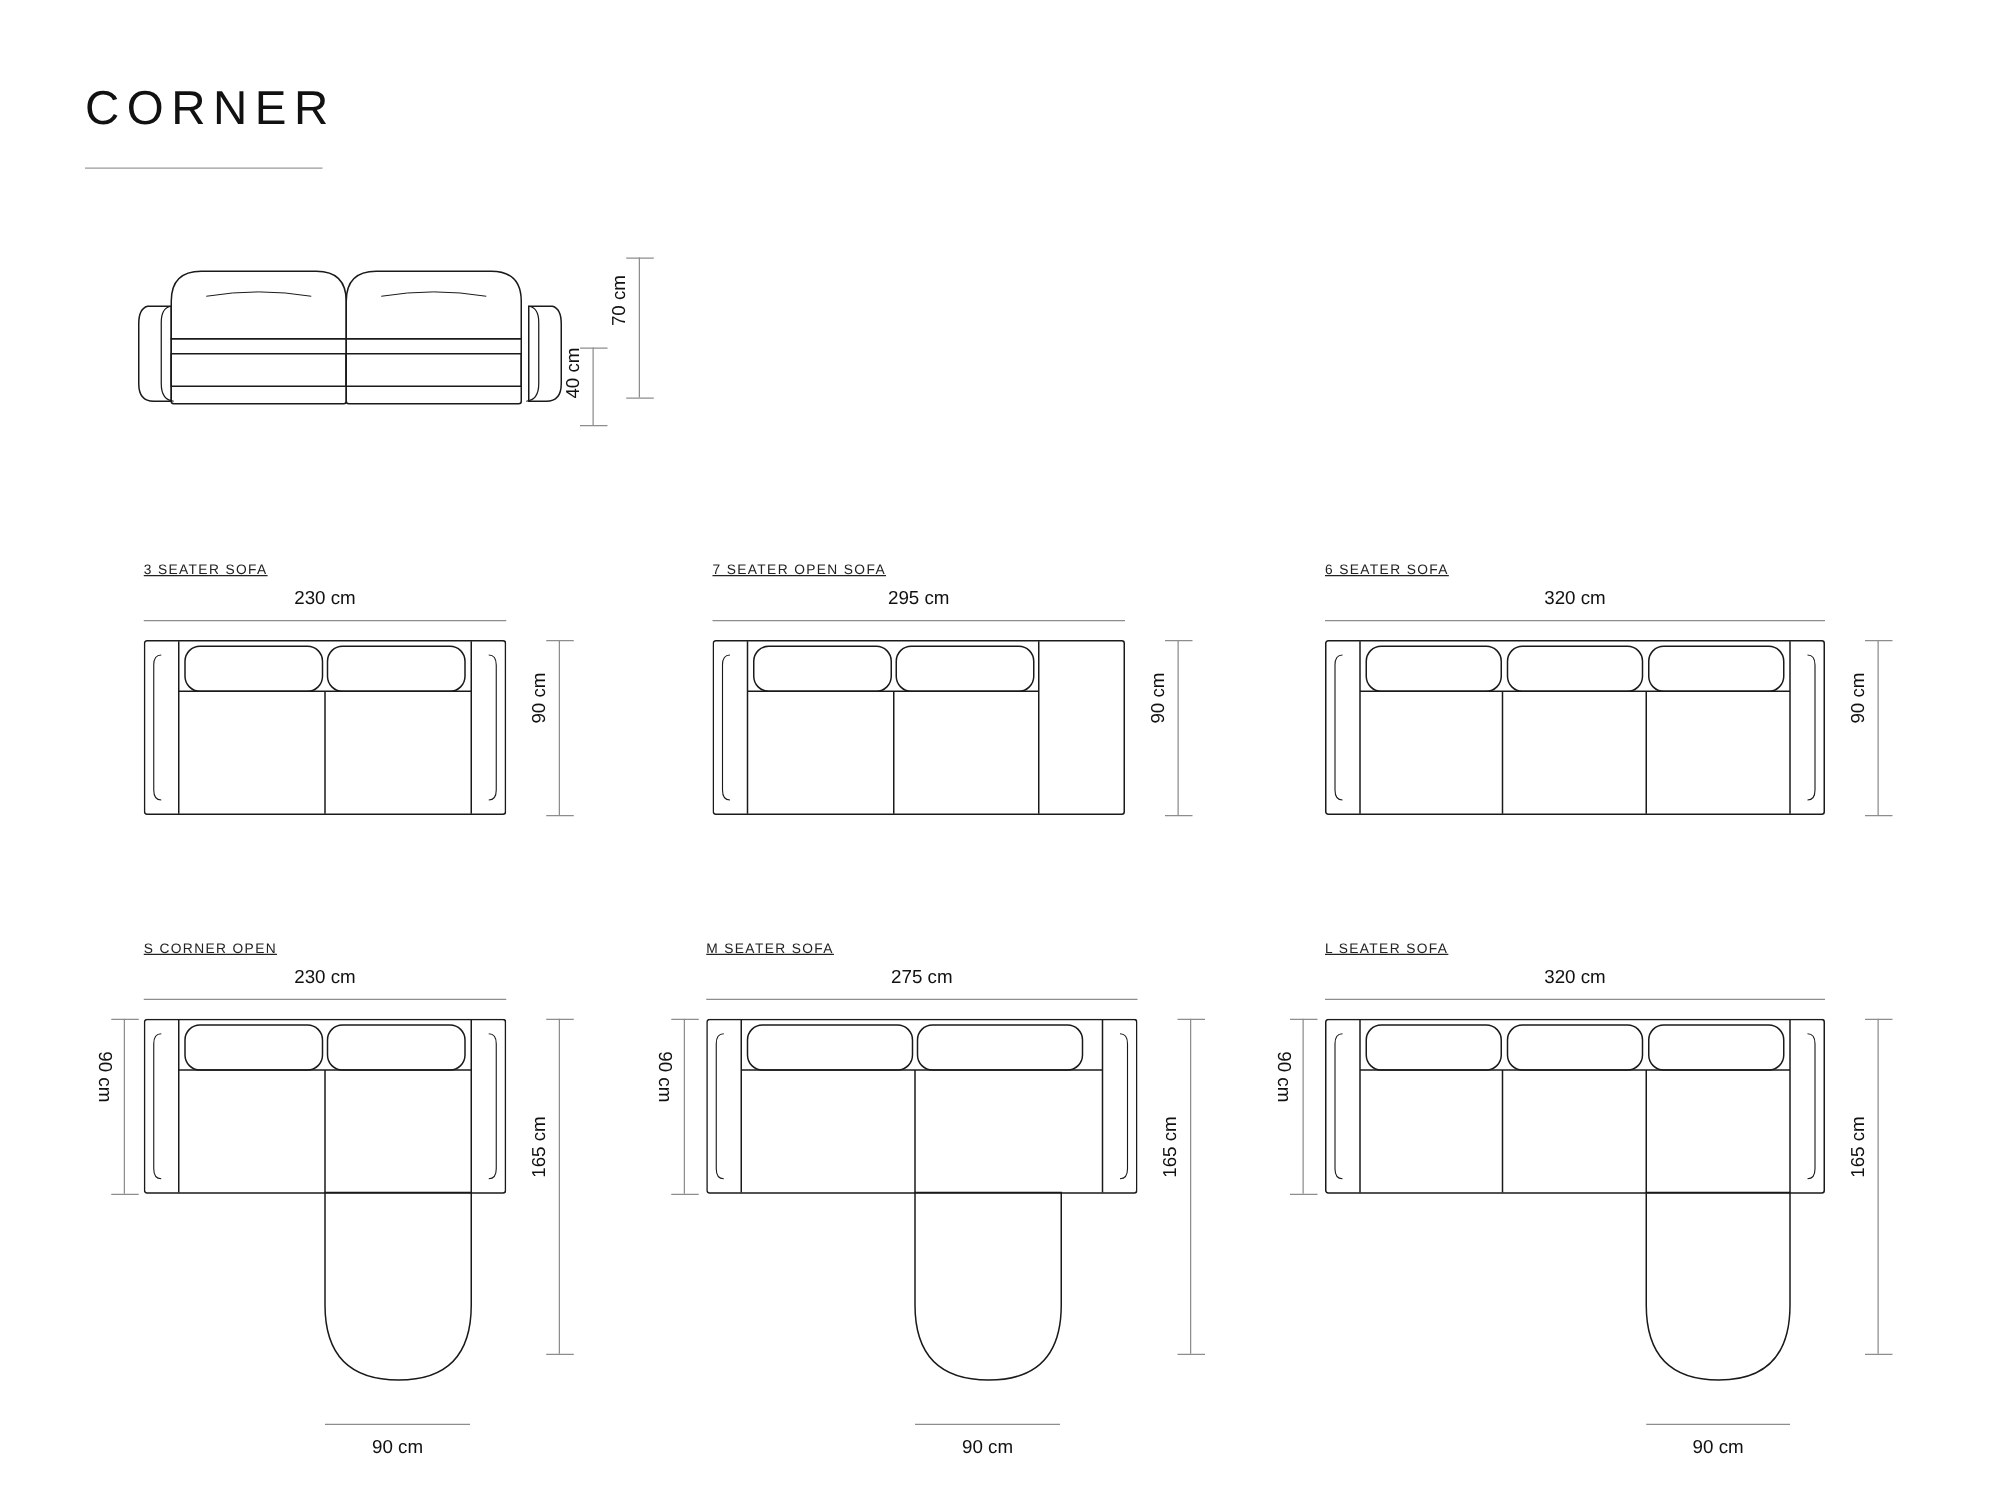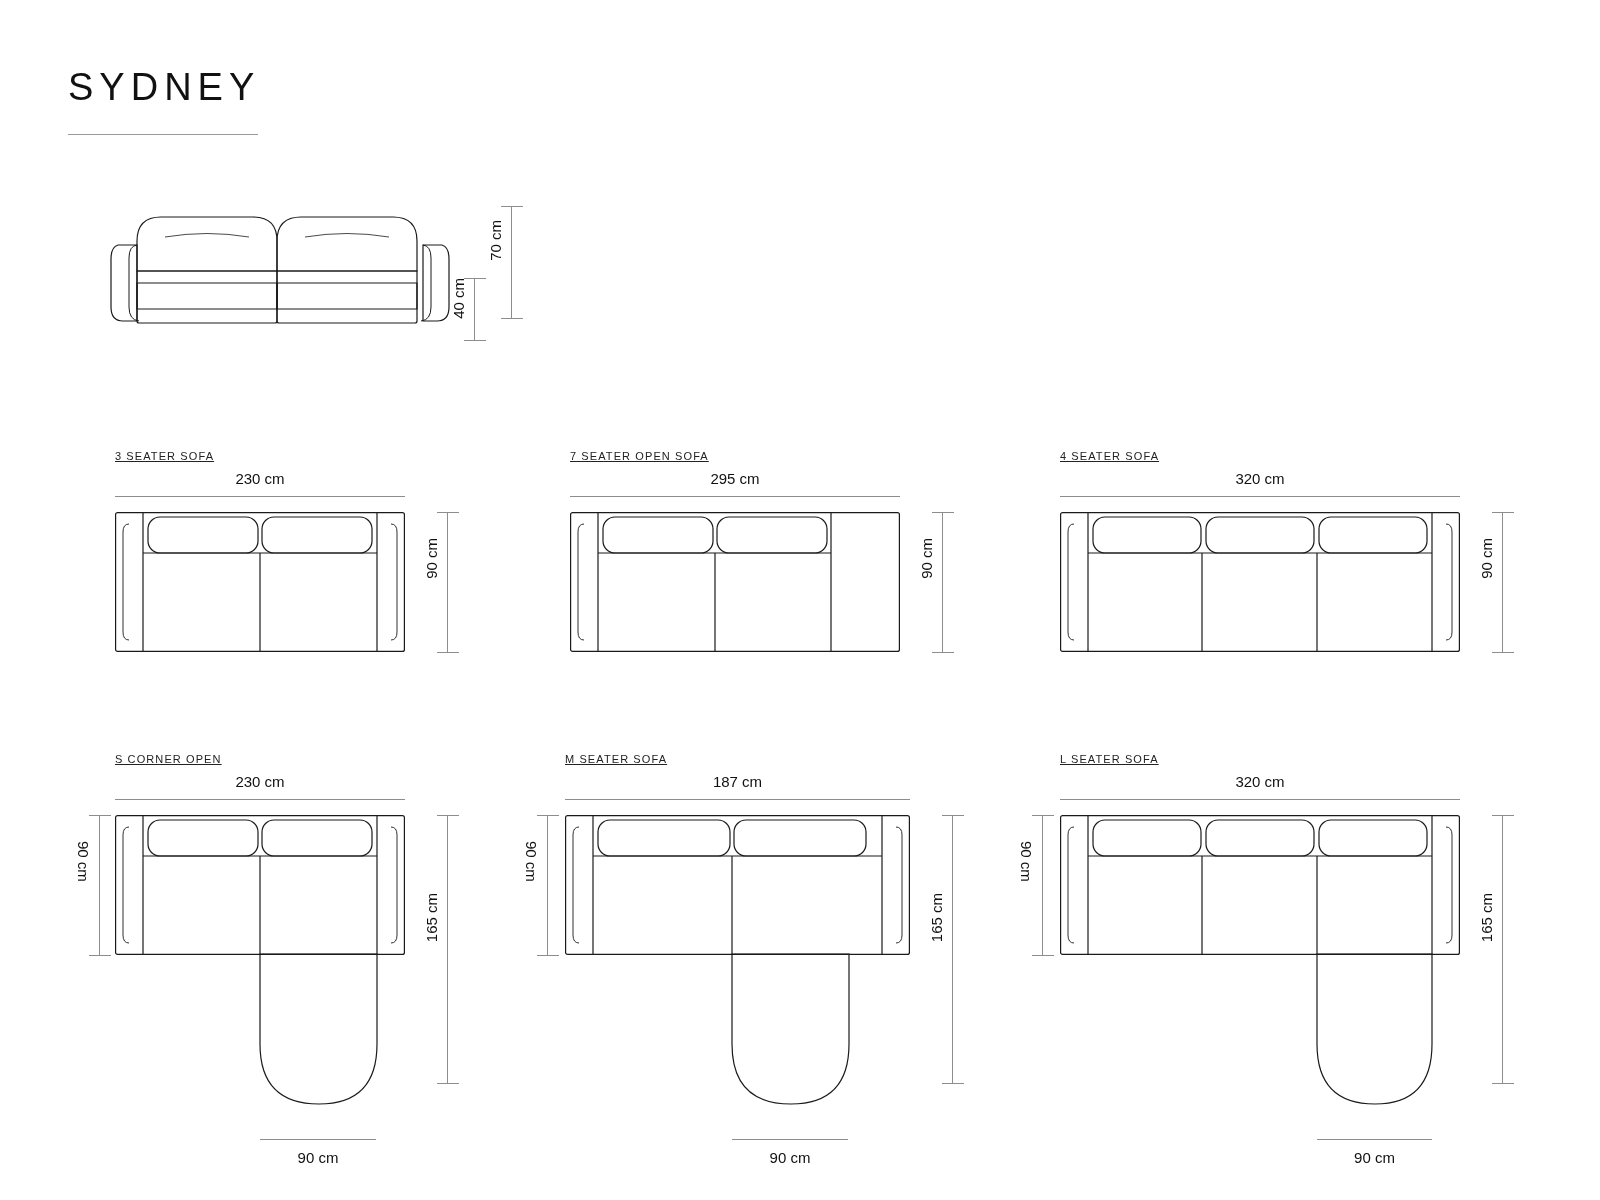--- a/index.html
+++ b/index.html
@@ -116,21 +116,21 @@
   .bottom-rule {
     position: absolute;
     height: 1px;
     background: #8d8d8d;
   }
 </style>
 </head>
 <body>
 
 <div class="title-block">
-  <h1 class="title">SYDNEY</h1>
+  <h1 class="title">CORNER</h1>
   <div class="title-rule"></div>
 </div>
 
 <div id="elevation">
   <svg width="340" height="150" viewBox="0 0 340 150" fill="none" stroke="#1a1a1a" stroke-width="1.2">
 
     <path d="M8 50 q-7 2 -7 14 v48 q0 14 12 14 h14 v-76 z"></path>
     <path d="M27 50 q-8 1 -8 13 v49 q0 13 10 14" stroke-width="1"></path>
 
     <path d="M332 50 q7 2 7 14 v48 q0 14 -12 14 h-14 v-76 z"></path>
@@ -207,21 +207,21 @@
   </svg>
   <div class="side-dim" style="left:348px; top:62px;">
     <div class="rule-v" style="height:140px; position:absolute; left:24px; top:0;"></div>
     <div class="rule-h" style="width:22px; position:absolute; left:14px; top:0;"></div>
     <div class="rule-h" style="width:22px; position:absolute; left:14px; top:140px;"></div>
     <div class="dim vert-rev" style="position:absolute; left:0px; top:26px;">90 cm</div>
   </div>
 </div>
 
 <div class="cell" id="cell-4seater">
-  <div class="label cell-label">4 SEATER SOFA</div>
+  <div class="label cell-label">6 SEATER SOFA</div>
   <div class="dim top-dim" style="left:0; top:20px; width:400px;">320 cm</div>
   <div class="top-rule" style="left:0; top:46px; width:400px;"></div>
   <svg width="400" height="140" viewBox="0 0 400 140" style="left:0; top:62px;" fill="none" stroke="#1a1a1a" stroke-width="1.2">
     <rect x="0.6" y="0.6" width="398.8" height="138.8" rx="2"></rect>
     <path d="M28 1 v138"></path>
     <path d="M372 1 v138"></path>
     <path d="M14 12 q-6 0 -6 8 v100 q0 8 6 8" stroke-width="0.9"></path>
     <path d="M386 12 q6 0 6 8 v100 q0 8 -6 8" stroke-width="0.9"></path>
 
     <rect x="33" y="5" width="108" height="36" rx="12"></rect>
@@ -269,21 +269,21 @@
     <div class="rule-h" style="width:22px; position:absolute; left:14px; top:0;"></div>
     <div class="rule-h" style="width:22px; position:absolute; left:14px; top:268px;"></div>
     <div class="dim vert-rev" style="position:absolute; left:0px; top:78px;">165 cm</div>
   </div>
   <div class="bottom-rule" style="left:145px; top:386px; width:116px;"></div>
   <div class="dim bottom-dim" style="left:145px; top:396px; width:116px;">90 cm</div>
 </div>
 
 <div class="cell" id="cell-mcorner">
   <div class="label cell-label">M SEATER SOFA</div>
-  <div class="dim top-dim" style="left:0; top:20px; width:345px;">187 cm</div>
+  <div class="dim top-dim" style="left:0; top:20px; width:345px;">275 cm</div>
   <div class="top-rule" style="left:0; top:46px; width:345px;"></div>
   <svg width="345" height="290" viewBox="0 0 345 290" style="left:0; top:62px;" fill="none" stroke="#1a1a1a" stroke-width="1.2">
     <rect x="0.6" y="0.6" width="343.8" height="138.8" rx="2"></rect>
     <path d="M28 1 v138"></path>
     <path d="M317 1 v138"></path>
     <path d="M14 12 q-6 0 -6 8 v100 q0 8 6 8" stroke-width="0.9"></path>
     <path d="M331 12 q6 0 6 8 v100 q0 8 -6 8" stroke-width="0.9"></path>
     <rect x="33" y="5" width="132" height="36" rx="12"></rect>
     <rect x="169" y="5" width="132" height="36" rx="12"></rect>
     <path d="M167 41 v98"></path>

